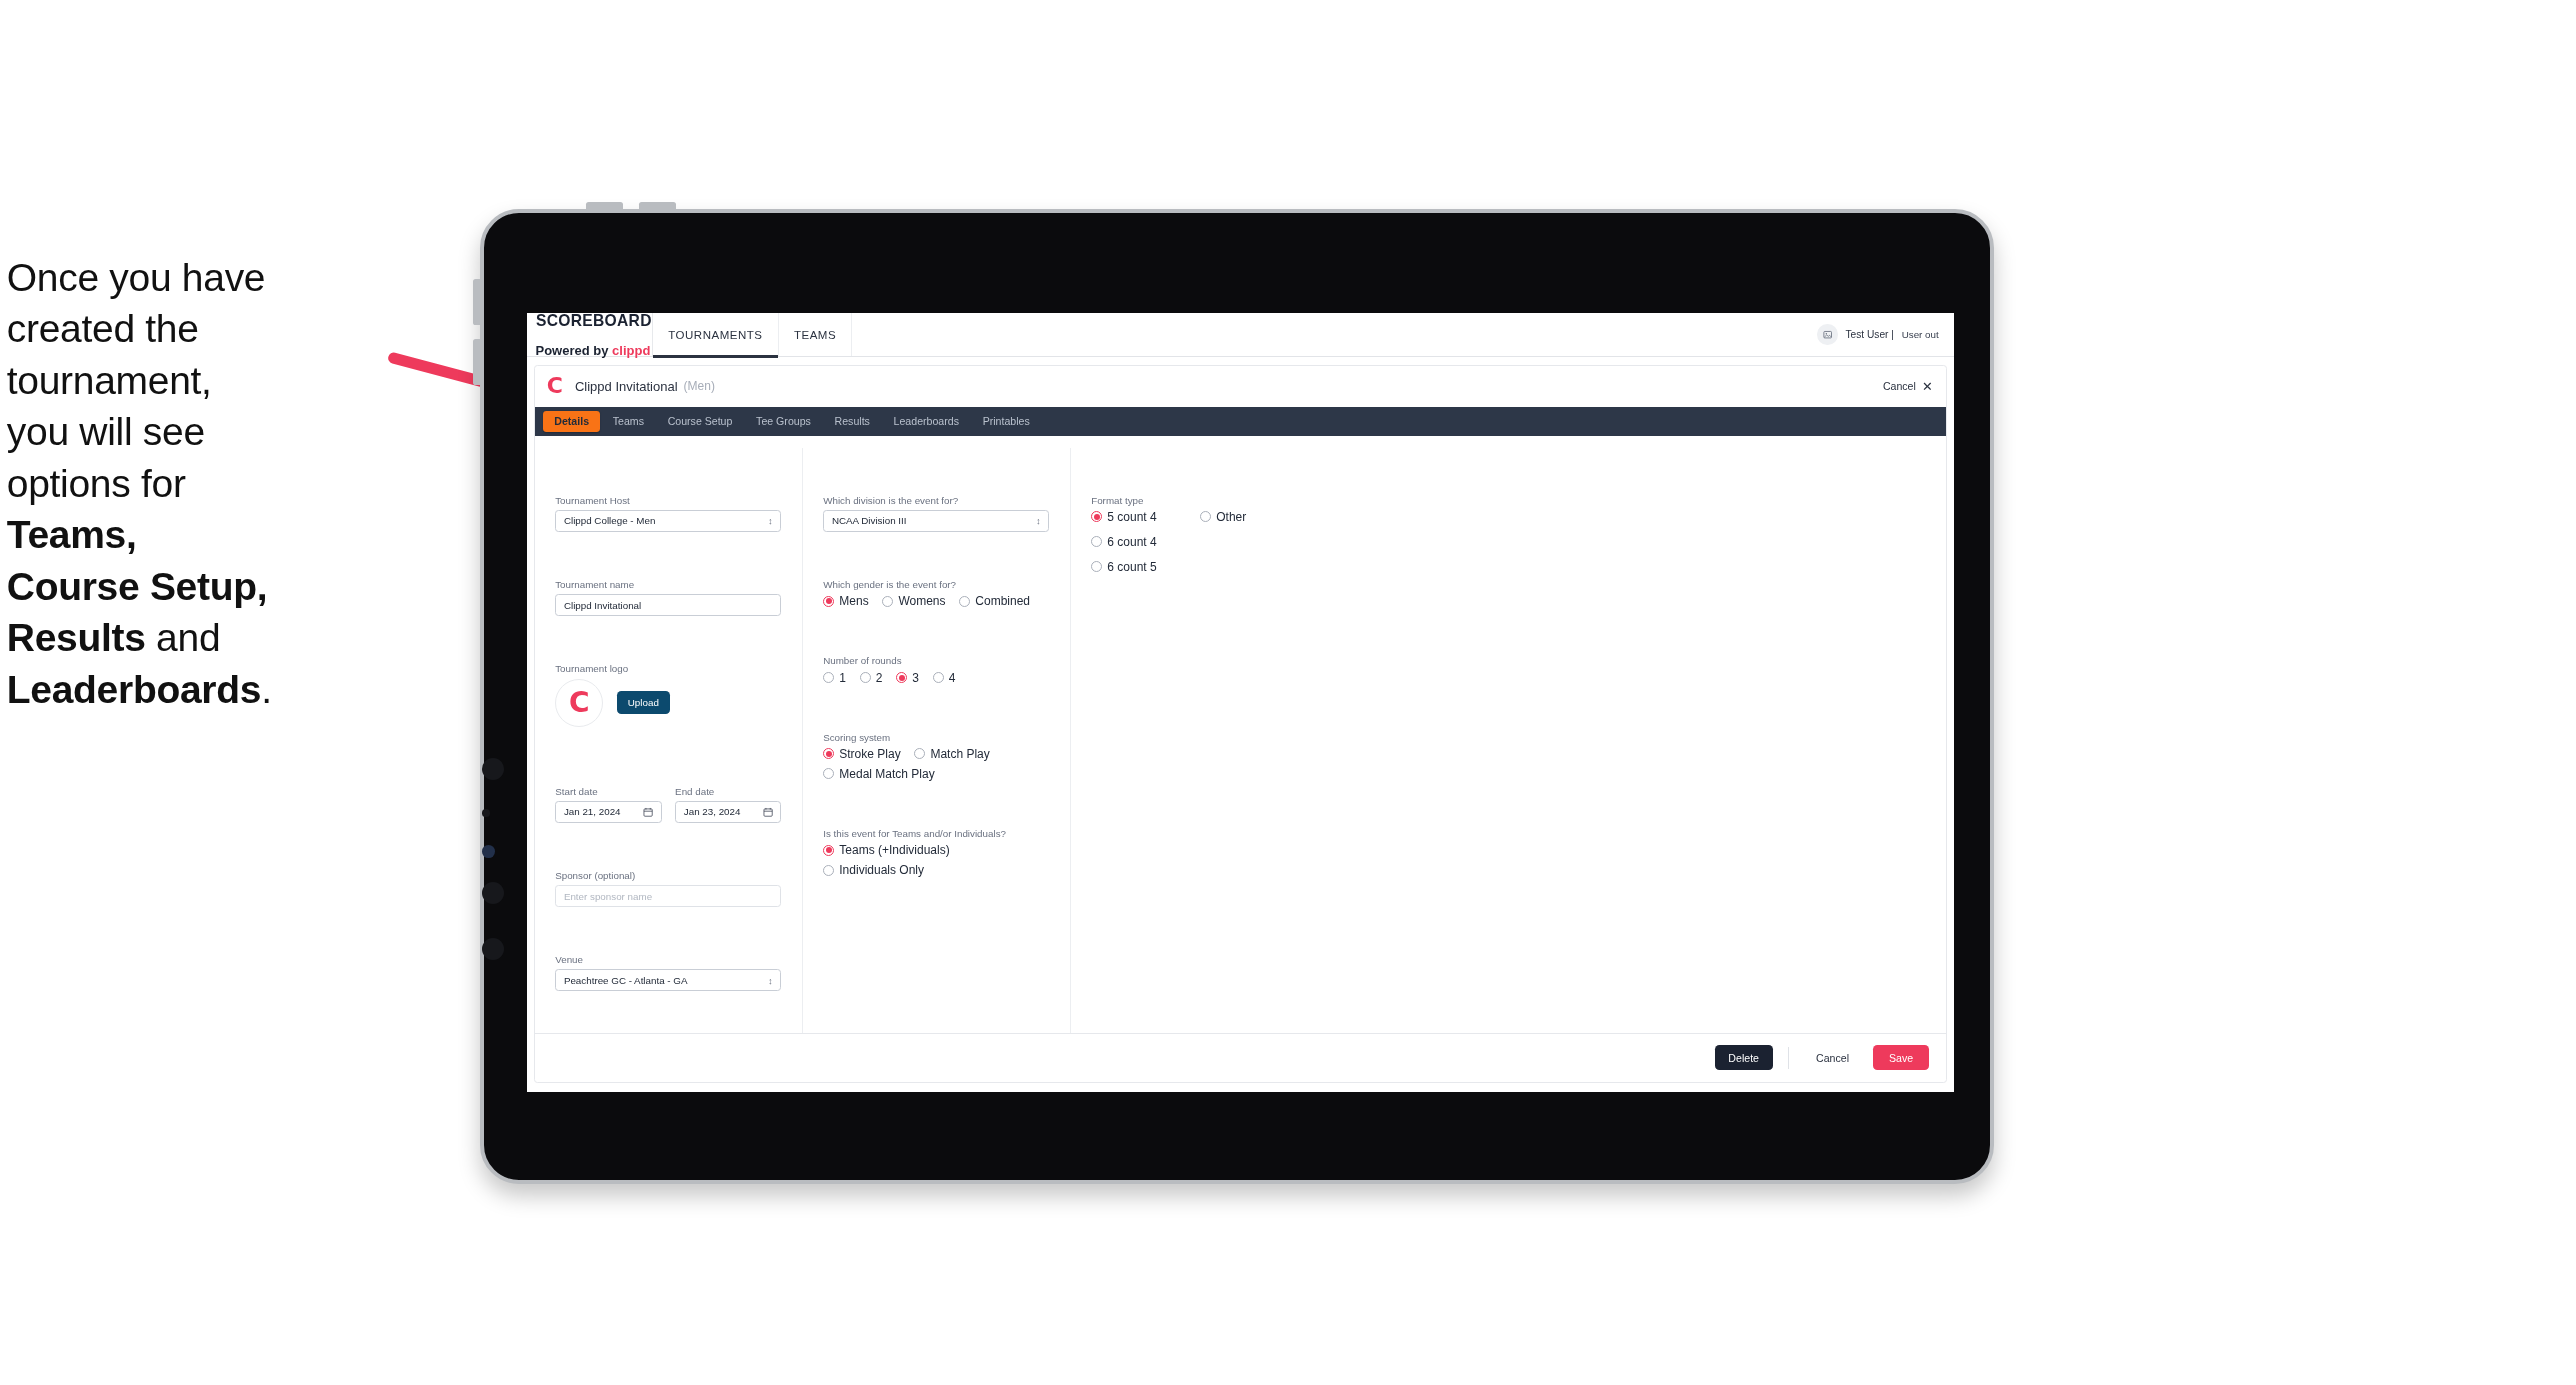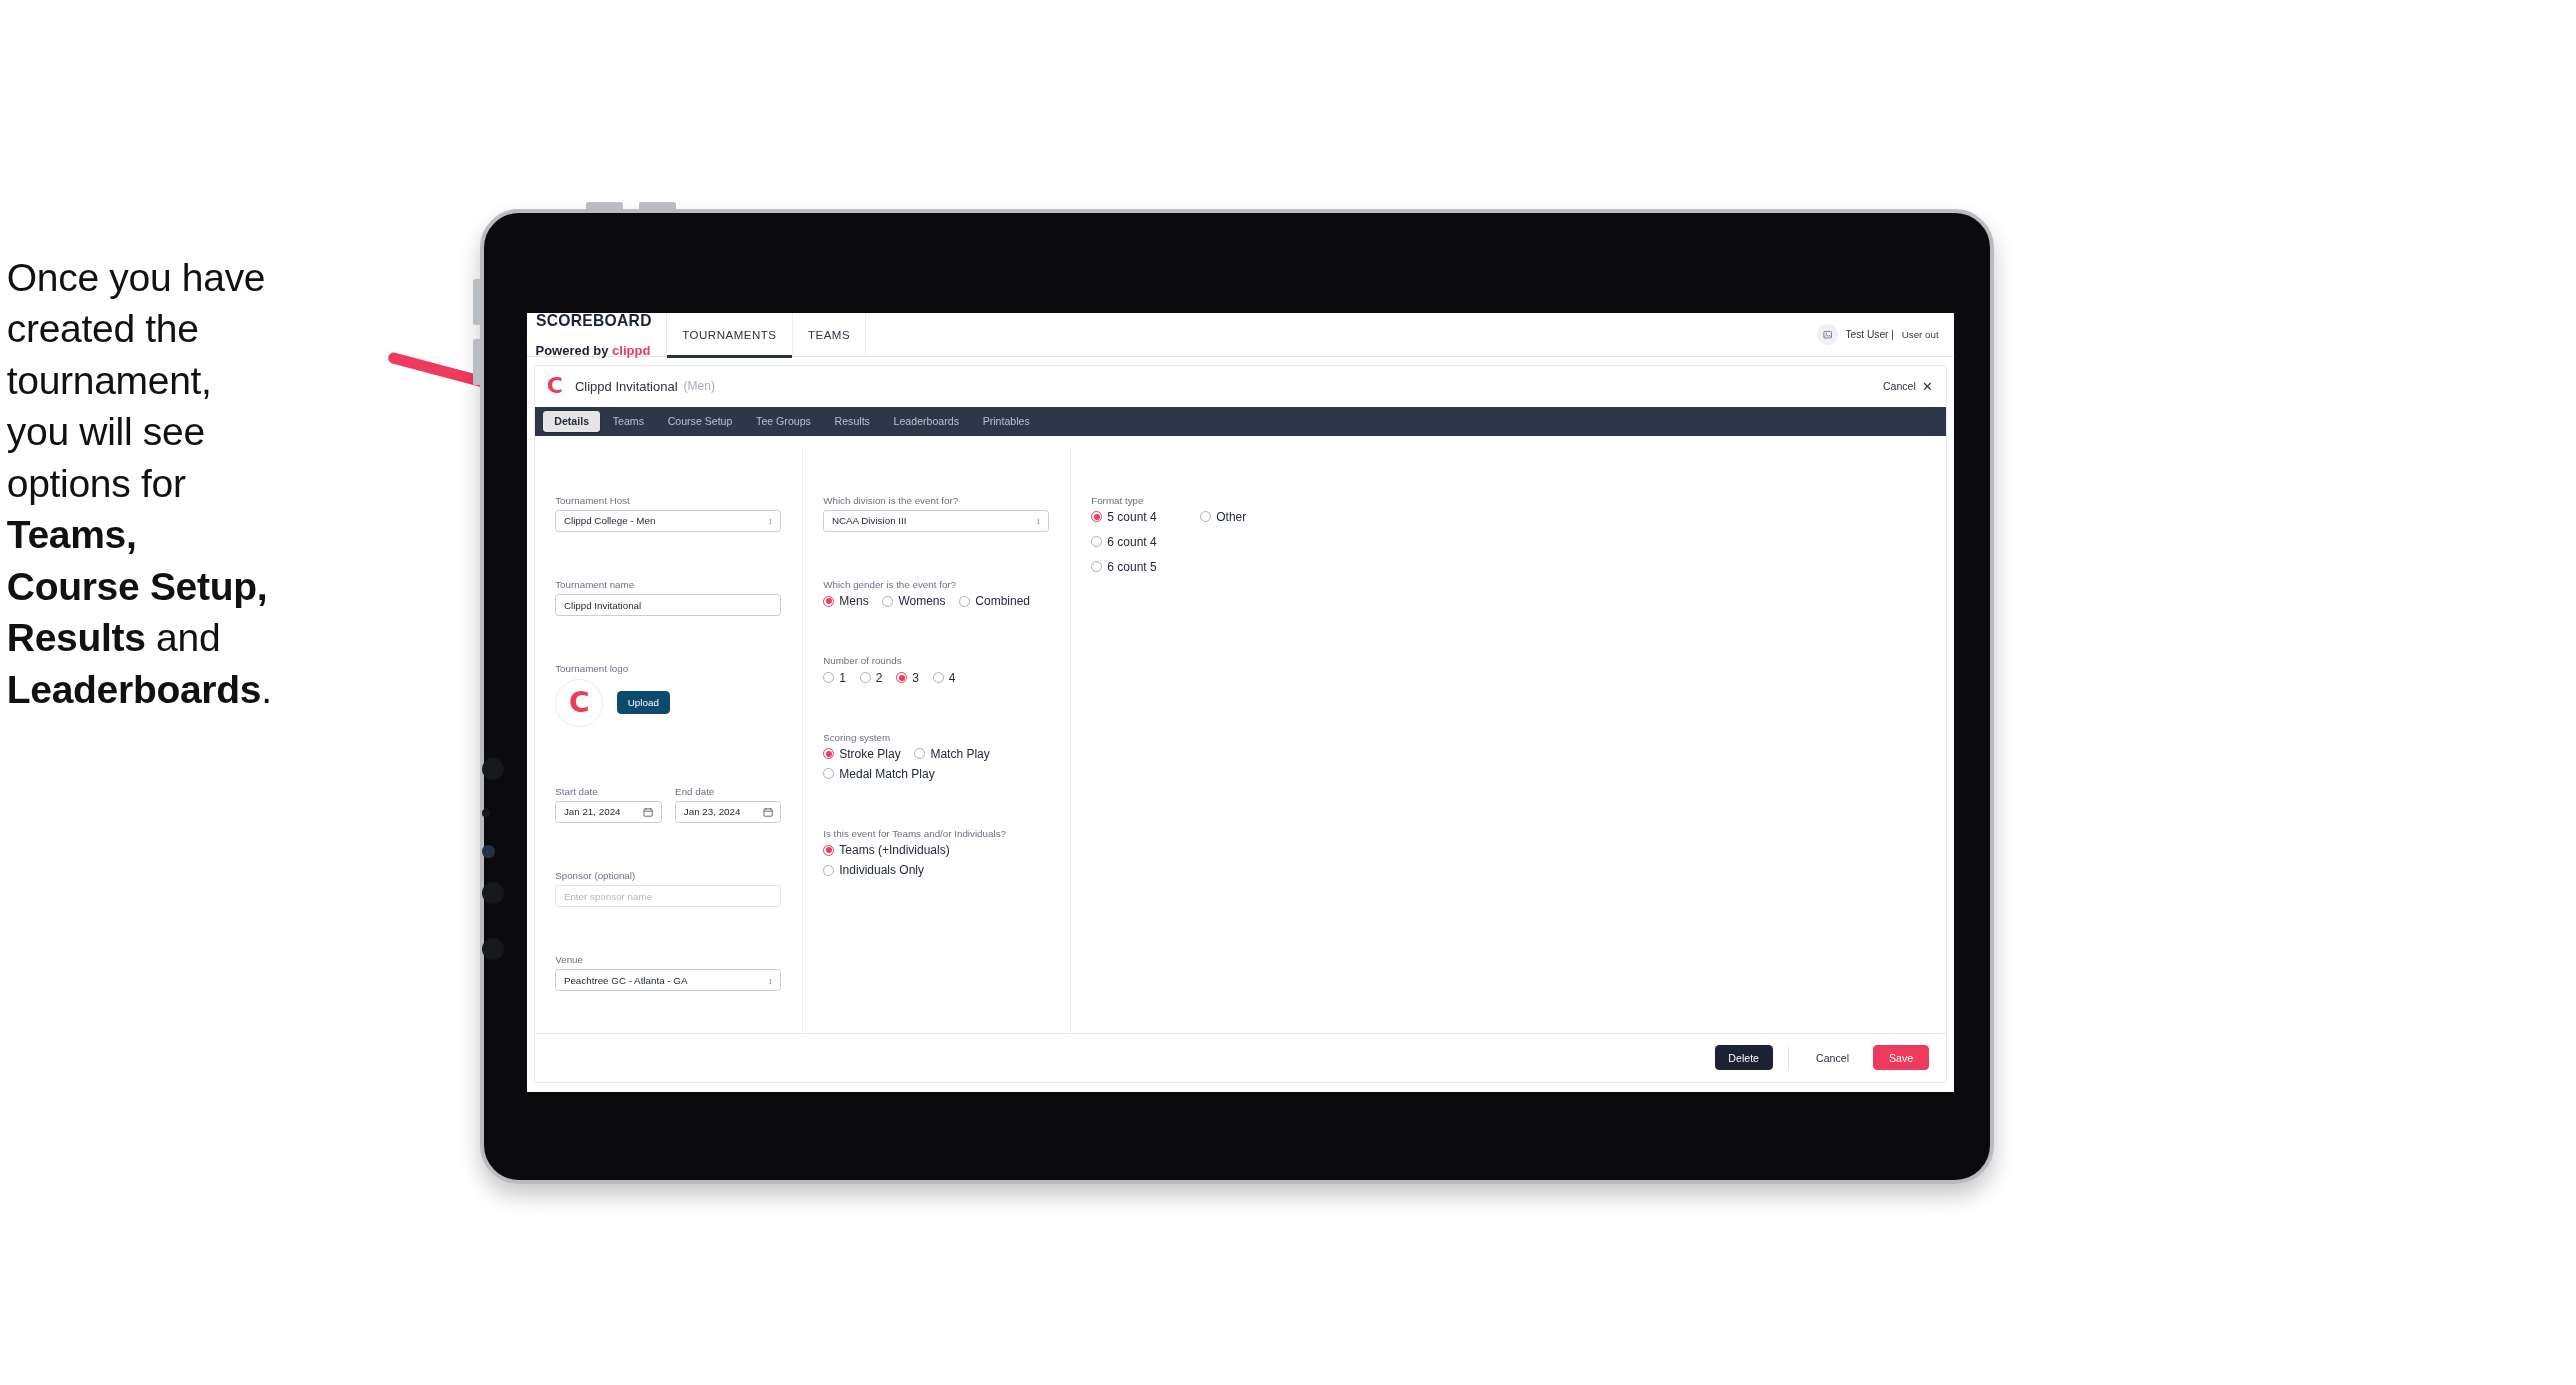--- a/index.html
+++ b/index.html
@@ -51,21 +51,21 @@
     background: #ffffff;
     overflow: hidden;
   }
 
   
   #topnav {
     height: 44px; background:#fff; display:flex; align-items:stretch;
     border-bottom: 1.7px solid #e2e4e8; position: relative;
   }
   #brand {
-    width: 140px; display:flex; flex-direction:column; justify-content:center;
+    width: 126px; display:flex; flex-direction:column; justify-content:center;
     padding-left: 8.5px; border-right: 0.9px solid #e7e9ec;
   }
   #brand .wordmark {
     font-family: "Liberation Sans Narrow","Liberation Sans", sans-serif;
     font-weight: 700; font-size: 17px; letter-spacing: 0.3px;
     color:#1b2231; transform: scaleX(0.92); transform-origin: left center;
   }
   #brand .sub { font-size: 13px; color:#1b2231; margin-top:12px; font-weight:600; }
   #brand .sub .pink { color:#ee3a5c; font-weight:700; }
 
@@ -109,21 +109,21 @@
   #titlebar .cancelx .xi { font-size:12.8px; }
 
   
   #tabstrip {
     background:#2d3748; height:29px; display:flex; align-items:center; padding-left:8.5px; gap:1.7px;
   }
   .ftab {
     font-size:10.6px; color:#b9c1cd; padding: 0 11px; height:21px;
     display:flex; align-items:center; border-radius:3.4px;
   }
-  .ftab.active { background:#e5e5e5; color:#232b39; font-weight:600; box-shadow:0 0.9px 1.7px rgba(0,0,0,.25);align-items:center; }
+  .ftab.active { background:#f97316; color:#232b39; font-weight:600; box-shadow:0 0.9px 1.7px rgba(0,0,0,.25);align-items:center; }
 
   
   #formbody { flex:1; display:flex; padding: 12px 0 0 0; }
   .col { padding: 0 20.4px; }
   .col1 { width: 268px; border-right:0.9px solid #eceef1; }
   .col2 { width: 268px; border-right:0.9px solid #eceef1; }
   .col3 { flex:1; }
 
   .flabel { font-size:9.8px; color:#6a7180; margin-bottom:4.3px;margin-top:47px; }
   .fgroup { margin-bottom: 12px; }

